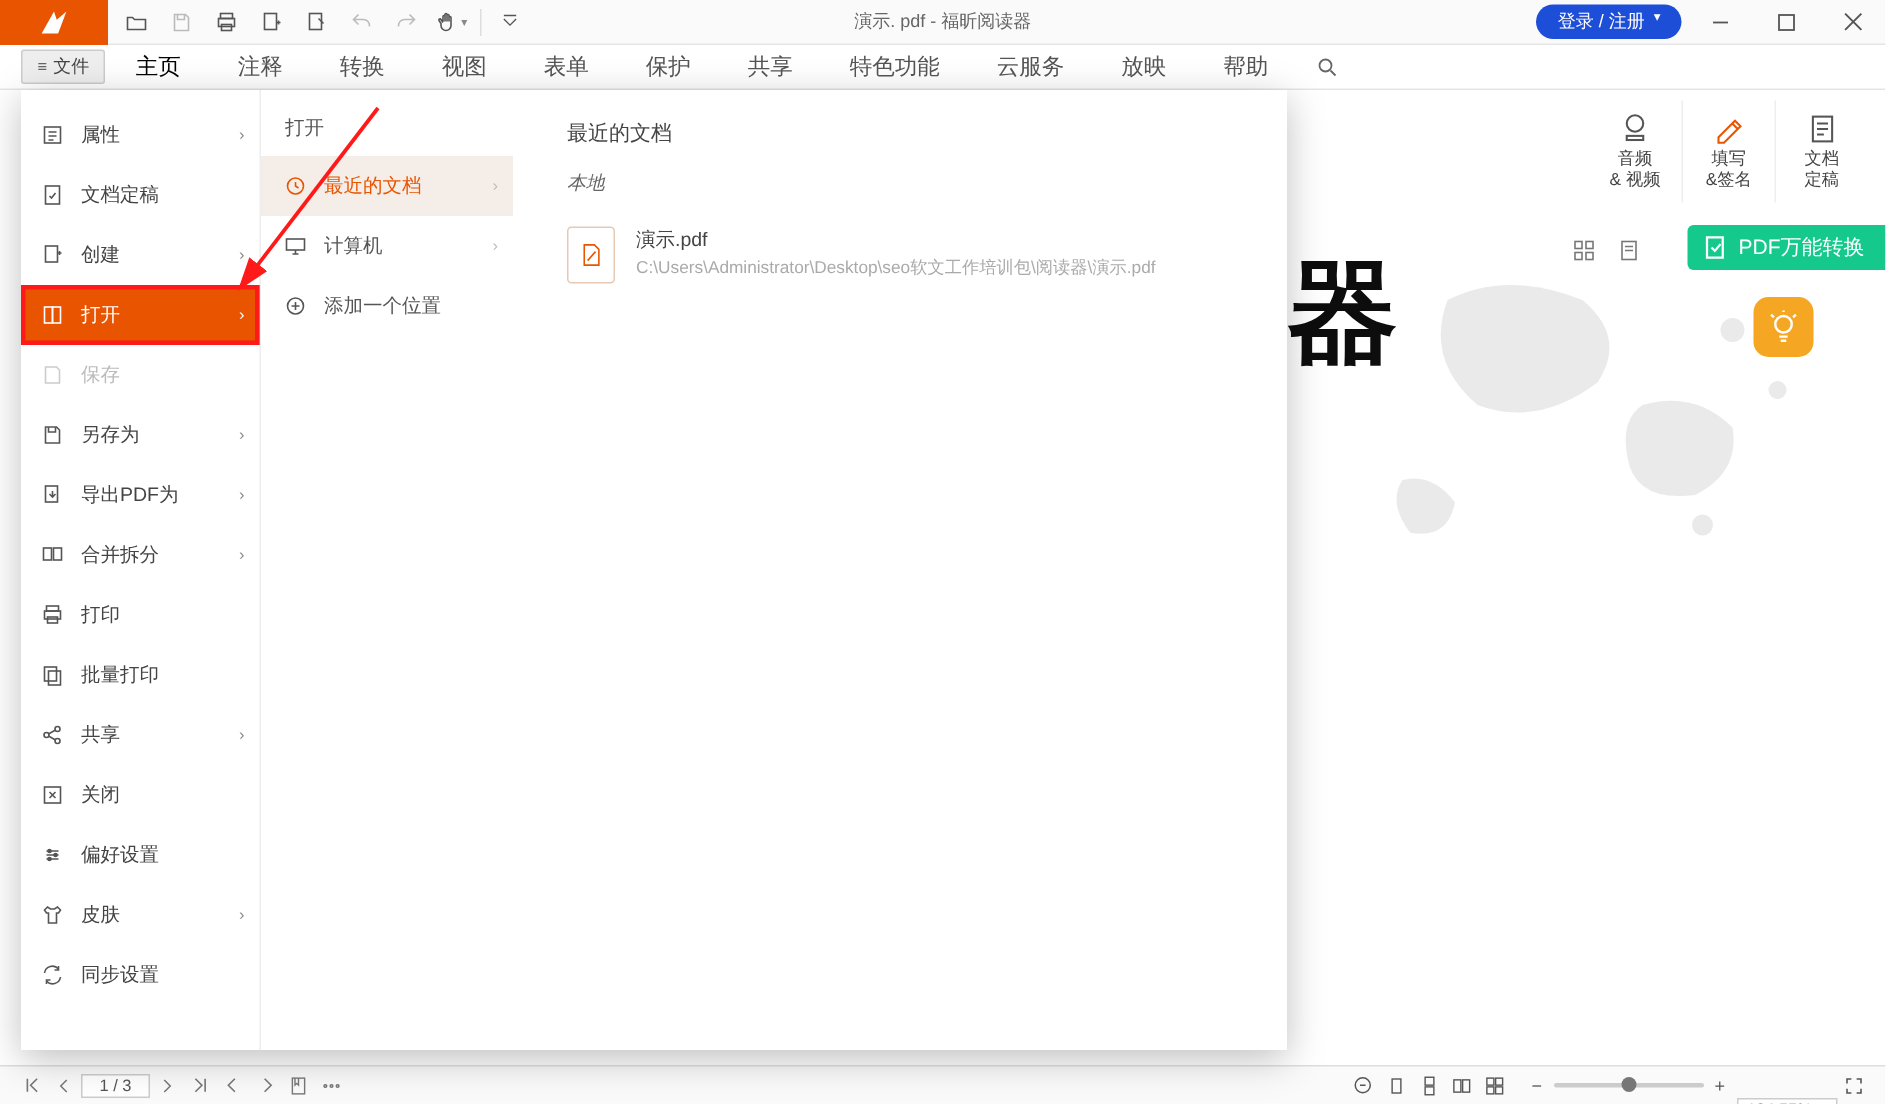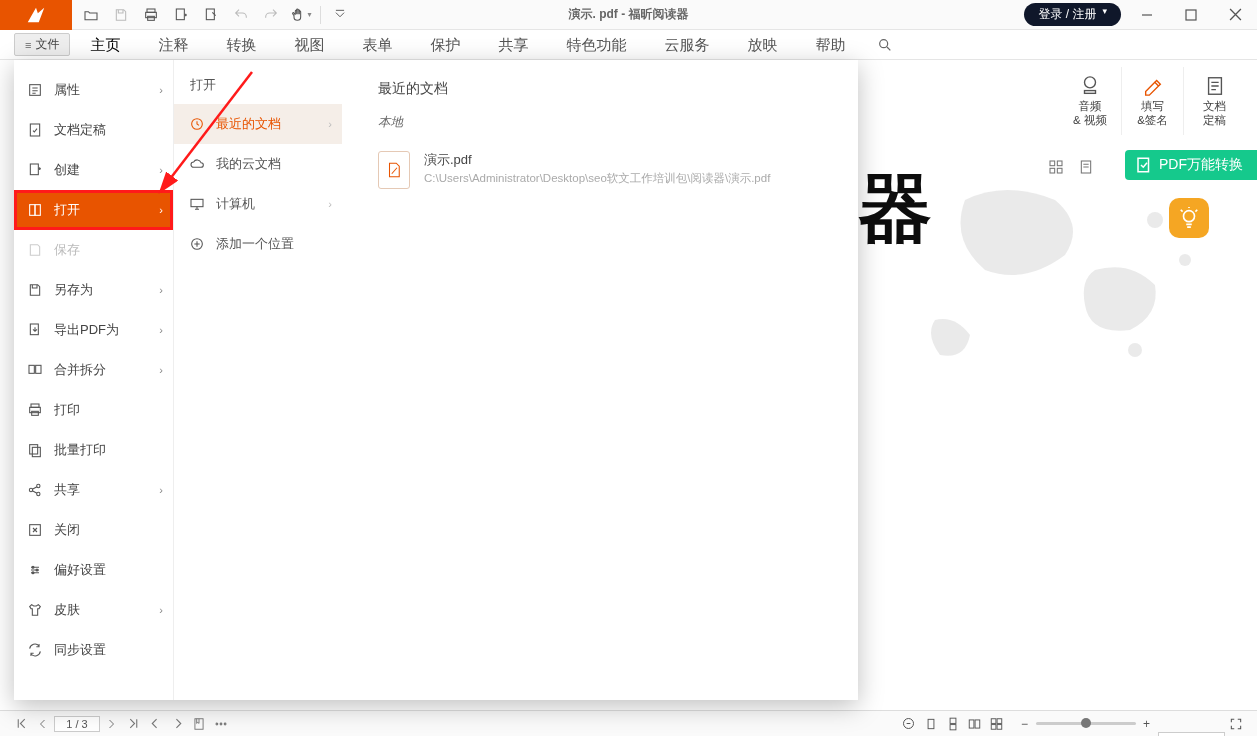--- a/index.html
+++ b/index.html
@@ -6,23 +6,23 @@
 body { background:#fff; width:1257px; height:736px; overflow:hidden; position:relative; }
 
 
 .titlebar { height:30px; background:#fafafa; display:flex; align-items:center; border-bottom:1px solid #e5e5e5; position:relative; }
 .logo { width:72px; height:30px; background:#e85400; display:flex; align-items:center; justify-content:center;}
 .logo svg { fill:#fff;}
 .qat { display:flex; align-items:center; gap:4px; padding:0 6px;}
 .qat .qbtn { width:26px;height:26px; display:flex;align-items:center;justify-content:center; border-radius:3px; color:#555;}
 .qat .qbtn.disabled { color:#bbb; }
 .qat .sep { width:1px;height:18px;background:#ddd; margin:0 2px;}
-.title-center { position:absolute; left:50%; transform:translateX(-50%); font-size:12px; color:#666; white-space:nowrap;font-weight:bold;}
+.title-center { position:absolute; left:50%; transform:translateX(-50%); font-size:12px; color:#666; white-space:nowrap;}
 .title-right { margin-left:auto; display:flex; align-items:center; gap:8px; padding-right:4px;}
-.login-btn { background:#0f172a; color:#fff; font-size:12px; padding:3px 14px 3px 14px; border-radius:12px; display:flex; gap:6px;}
+.login-btn { background:#1d4ed8; color:#fff; font-size:12px; padding:3px 14px 3px 14px; border-radius:12px; display:flex; gap:6px;}
 .login-btn .chev { font-size:9px;}
 .win-btn { width:36px;height:28px; display:flex;align-items:center;justify-content:center; color:#555;}
 
 
 .ribbon-row { height:30px; display:flex; align-items:center; border-bottom:1px solid #e5e5e5; padding-left:14px; gap:2px; position:relative;}
 .file-btn { background:#eee; border:1px solid #ccc; border-radius:2px; font-size:12px; color:#444; padding:2px 10px; display:flex; align-items:center; gap:4px;}
 .file-btn .bars { font-size:11px; color:#666;}
 .rtab { font-size:15px; color:#555; padding:0 18px; height:30px; line-height:30px; cursor:pointer;font-family:Liberation Serif, serif;}
 .rtab.active { color:#000;}
 .search-ribbon { width:28px;height:28px; display:flex;align-items:center;justify-content:center; color:#666; margin-left:6px;}
@@ -411,28 +411,20 @@
     <div class="hdr">打开</div>
     <div class="bs-sub submenu active">
         <span class="ic">
           <svg width="16" height="16" viewBox="0 0 24 24" fill="none" stroke="#e85400" stroke-width="1.6">
             <circle cx="12" cy="12" r="8"></circle>
             <path d="M12 8v4l3 2"></path>
           </svg>
         </span>
         <span>最近的文档</span>
       </div>
-    <div class="bs-sub">
-        <span class="ic">
-          <svg width="16" height="16" viewBox="0 0 24 24" fill="none" stroke="#555" stroke-width="1.6">
-            <path d="M7 17a4 4 0 010-8 6 6 0 0111 1 3.5 3.5 0 010 7H7z"></path>
-          </svg>
-        </span>
-        <span>我的云文档</span>
-      </div>
     <div class="bs-sub submenu">
         <span class="ic">
           <svg width="16" height="16" viewBox="0 0 24 24" fill="none" stroke="#555" stroke-width="1.6">
             <rect x="3" y="5" width="18" height="11"></rect>
             <path d="M9 20h6M12 16v4"></path>
           </svg>
         </span>
         <span>计算机</span>
       </div>
     <div class="bs-sub">

